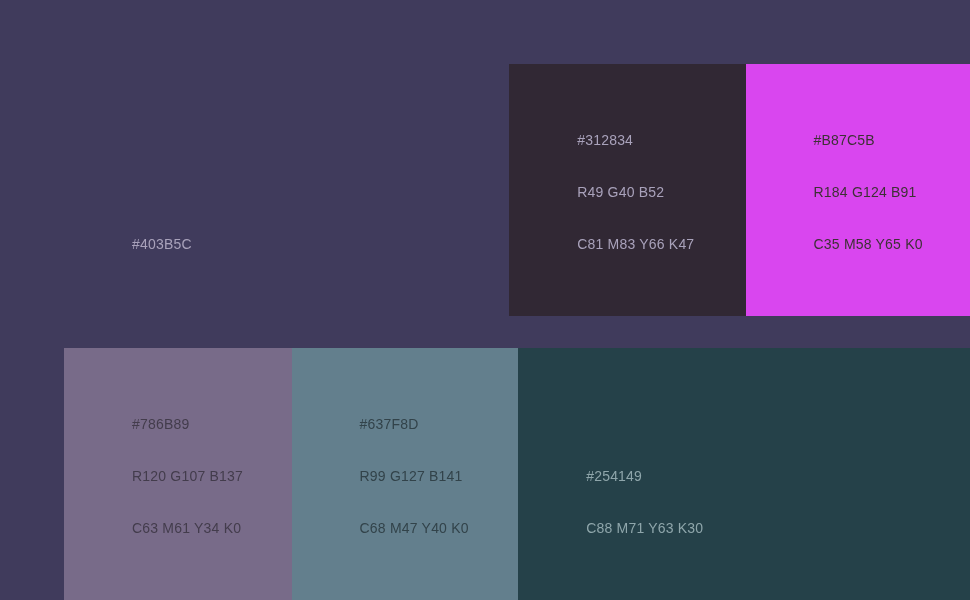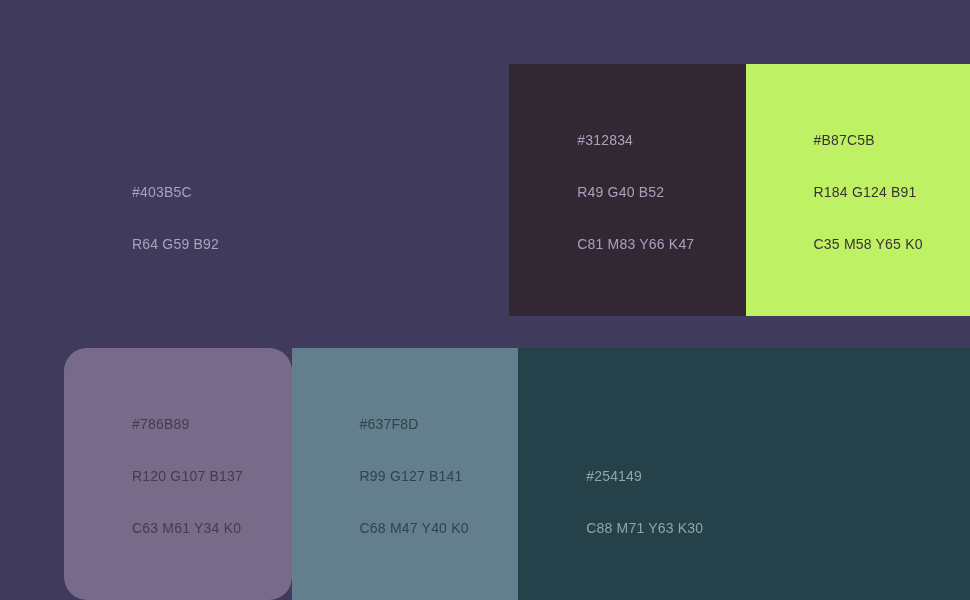--- a/index.html
+++ b/index.html
@@ -76,45 +76,44 @@
 </head>
 <body>
 
 <div id="palette">
 
   <div class="palette-row" id="row-top">
 
     <div class="swatch text-light" id="swatch-403b5c" style="background-color: rgb(64, 59, 92); width: 485px;">
       <div class="swatch-info" style="color: rgb(169, 162, 187);">
         <span class="swatch-line">#403B5C</span>
-        <span class="swatch-line">R64 G59 B92</span>
       </div>
     </div>
 
     <div class="swatch text-light" id="swatch-312834" style="background-color: rgb(49, 40, 52); width: 256px;">
       <div class="swatch-info" style="color: rgb(169, 162, 187);">
         <span class="swatch-line">#312834</span>
         <span class="swatch-line">R49 G40 B52</span>
         <span class="swatch-line">C81 M83 Y66 K47</span>
       </div>
     </div>
 
-    <div class="swatch text-dark" id="swatch-b87c5b" style="background-color: #bef264; width: 243px;">
+    <div class="swatch text-dark" id="swatch-b87c5b" style="background-color: #d946ef; width: 243px;">
       <div class="swatch-info" style="color: rgb(61, 49, 53);">
         <span class="swatch-line">#B87C5B</span>
         <span class="swatch-line">R184 G124 B91</span>
         <span class="swatch-line">C35 M58 Y65 K0</span>
       </div>
     </div>
 
   </div>
 
   <div class="palette-row" id="row-bottom">
 
-    <div class="swatch text-dark mauve" id="swatch-786b89" style="background-color: rgb(120, 107, 137); width: 243px; border-radius: 23px;">
+    <div class="swatch text-dark mauve" id="swatch-786b89" style="background-color: rgb(120, 107, 137); width: 243px;">
       <div class="swatch-info" style="color: rgb(67, 60, 76);">
         <span class="swatch-line">#786B89</span>
         <span class="swatch-line">R120 G107 B137</span>
         <span class="swatch-line">C63 M61 Y34 K0</span>
       </div>
     </div>
 
     <div class="swatch text-dark slate" id="swatch-637f8d" style="background-color: rgb(99, 127, 141); width: 242px;">
       <div class="swatch-info" style="color: rgb(50, 67, 74);">
         <span class="swatch-line">#637F8D</span>

